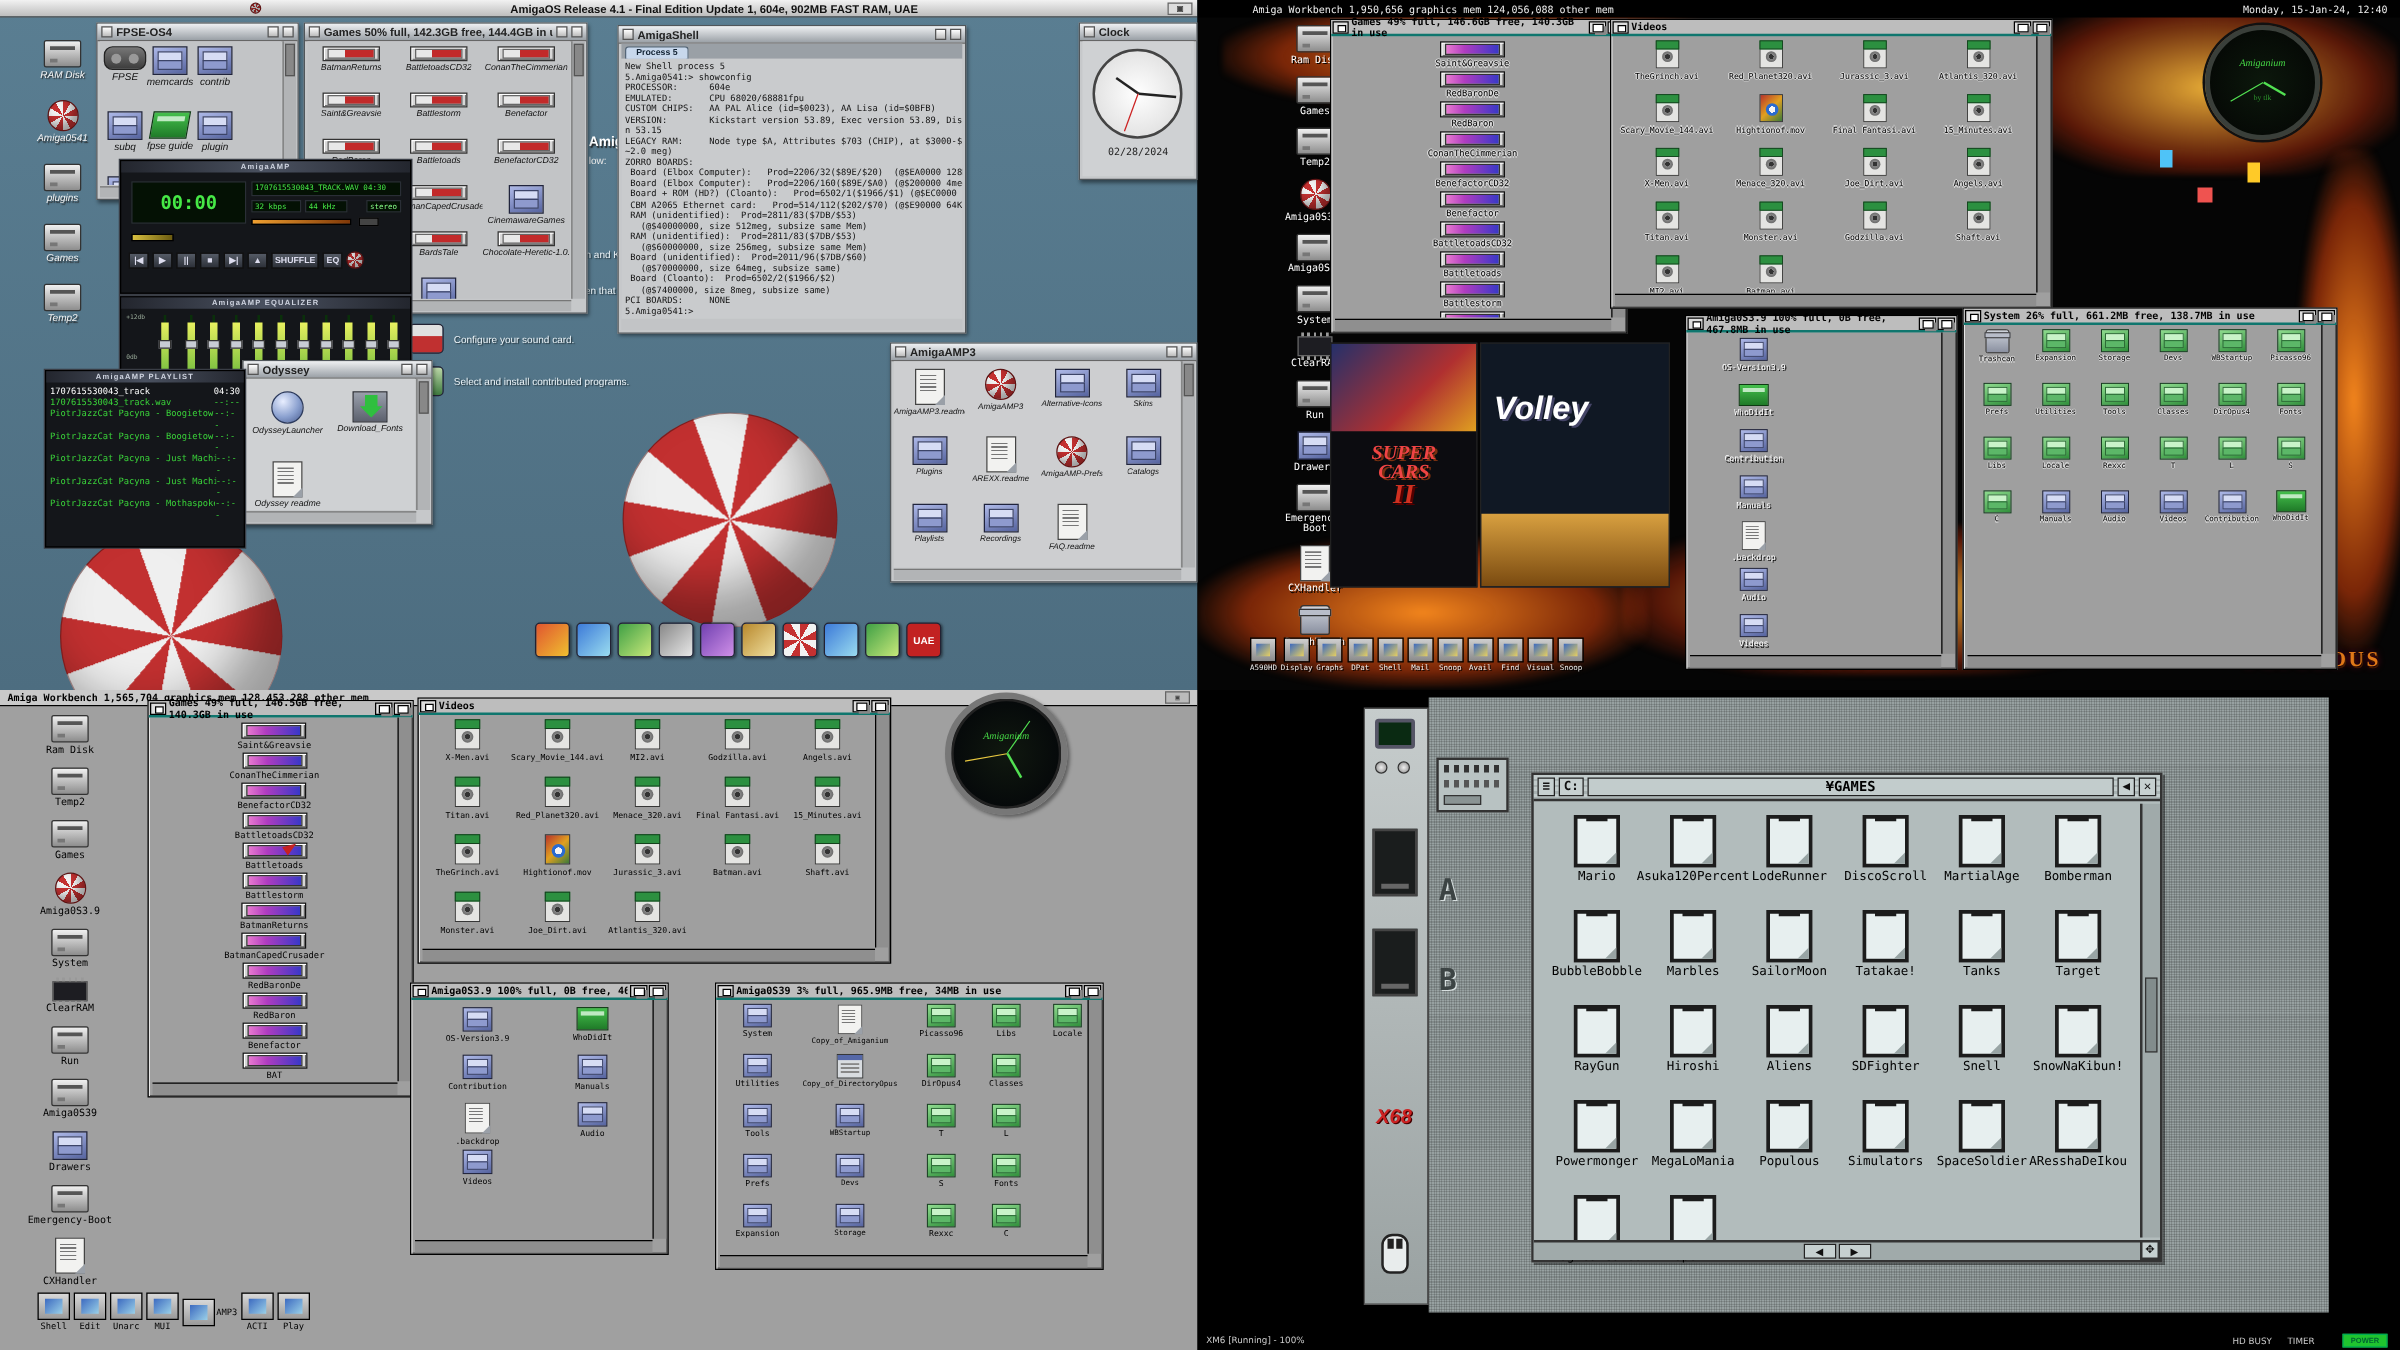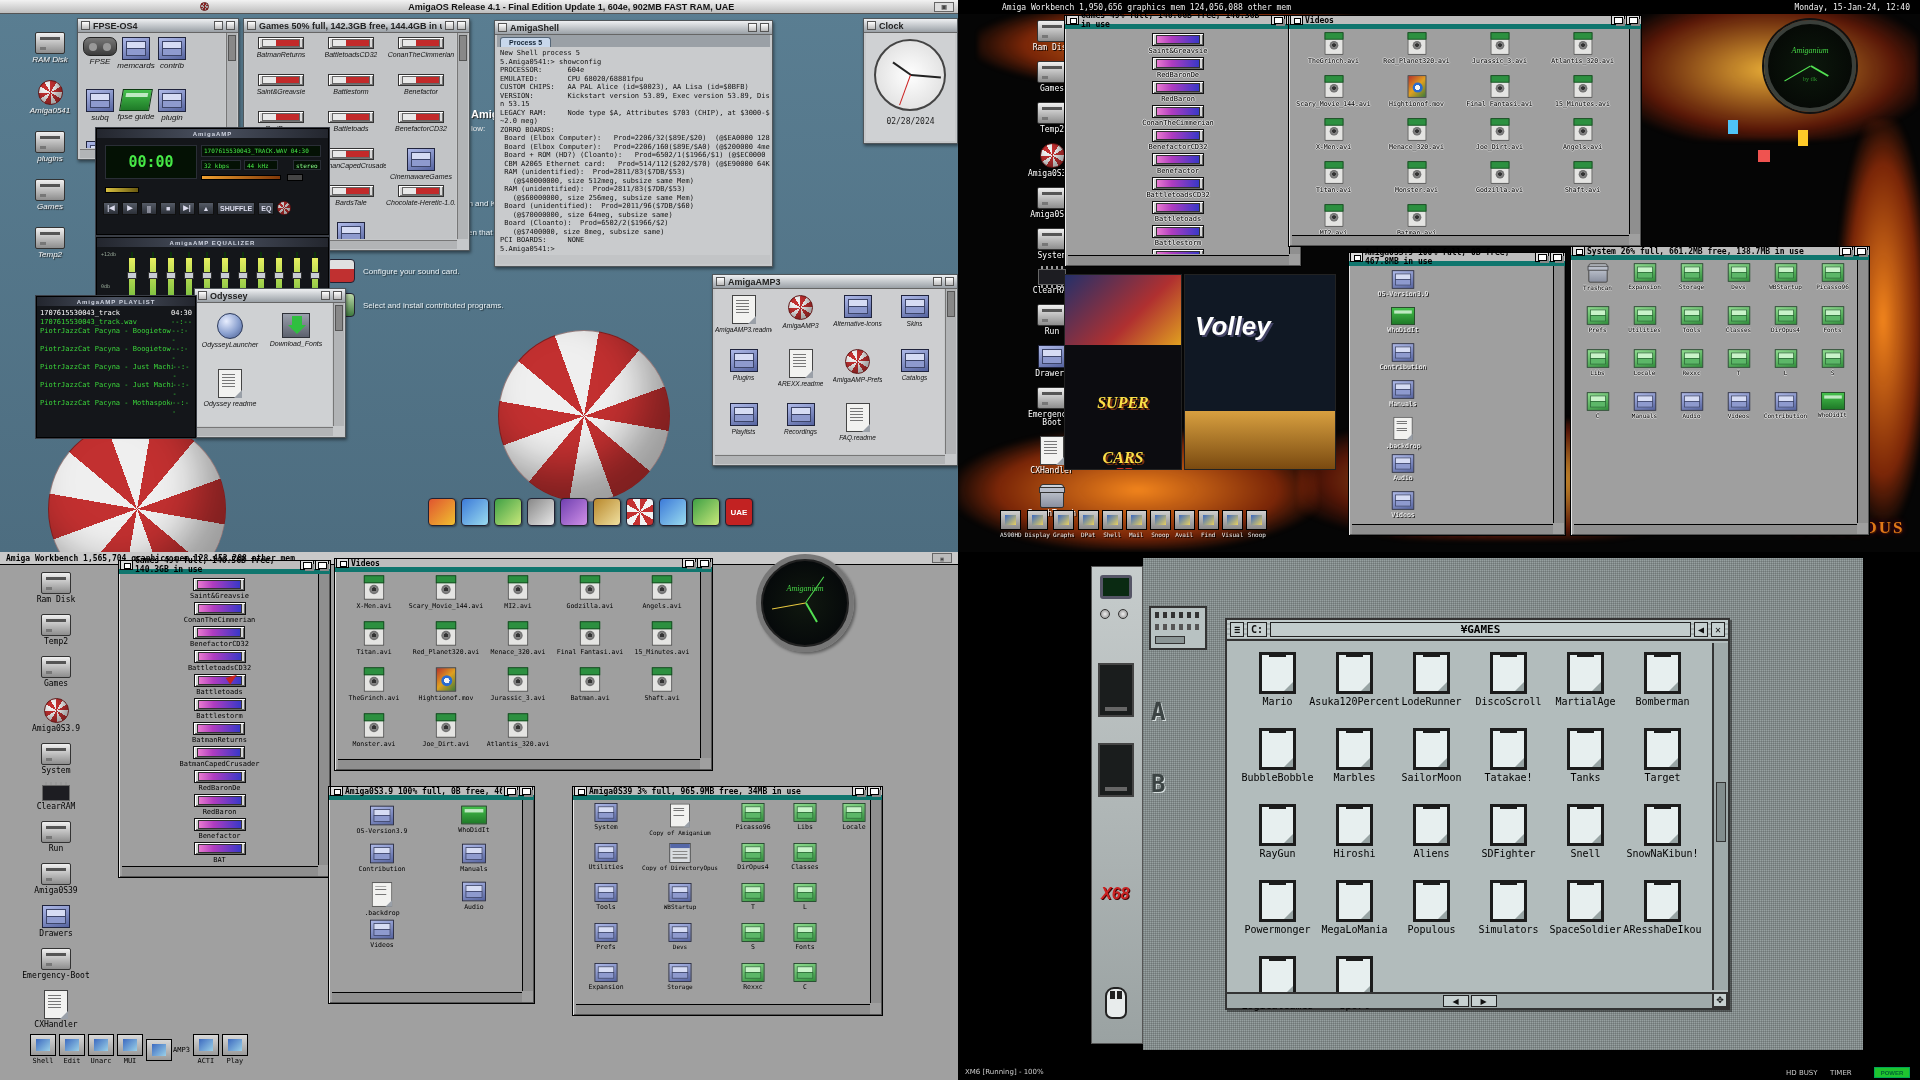--- a/index.html
+++ b/index.html
@@ -33,21 +33,21 @@
   .w4 .g{width:9px;height:9px;border:1px solid #555;background:linear-gradient(#fff,#bbb);flex:0 0 auto;}
   .w4 .t{white-space:nowrap;overflow:hidden;}
   .w4 .body{position:absolute;left:2px;right:13px;top:14px;bottom:11px;background:#c2c4c6;overflow:hidden;}
   .w4 .sbv{position:absolute;right:1px;top:14px;bottom:11px;width:11px;background:#b2b4b6;border-left:1px solid #777;}
   .w4 .sbh{position:absolute;left:2px;right:12px;bottom:1px;height:9px;background:#b2b4b6;border-top:1px solid #777;}
   .w4 .thumb{position:absolute;left:1px;top:2px;width:8px;height:26px;background:#888;border:1px solid #555;}
 
   
   .w3{position:absolute;background:#9f9f9f;border:1px solid #000;
       box-shadow:inset 1px 1px 0 #e6e6e6, inset -1px -1px 0 #555;z-index:3;}
-  .w3 .tb{height:13px;background:#bdbdbd;border-bottom:5px solid #0f766e;display:flex;align-items:center;
+  .w3 .tb{height:13px;background:#bdbdbd;border-bottom:2px solid #0f766e;display:flex;align-items:center;
           gap:2px;padding:0 1px;font:bold 8px "DejaVu Sans Mono",monospace;color:#000;}
   .w3 .gc{width:13px;height:10px;border:1px solid #000;background:#ddd;position:relative;flex:0 0 auto;}
   .w3 .gc::after{content:"";position:absolute;left:3px;top:2px;width:5px;height:4px;border:1px solid #000;background:#fff;}
   .w3 .gr{margin-left:auto;display:flex;gap:1px;}
   .w3 .gd{width:14px;height:10px;border:1px solid #000;background:#ddd;position:relative;}
   .w3 .gd::after{content:"";position:absolute;left:2px;top:1px;width:7px;height:5px;background:#fff;border:1px solid #000;box-shadow:2px 2px 0 #888;}
   .w3 .body{position:absolute;left:3px;right:13px;top:13px;bottom:12px;overflow:hidden;}
   .w3 .sbv{position:absolute;right:1px;top:13px;bottom:12px;width:11px;background:#8f8f8f;border-left:1px solid #000;}
   .w3 .sbh{position:absolute;left:3px;right:12px;bottom:1px;height:10px;background:#8f8f8f;border-top:1px solid #000;}
 
@@ -172,21 +172,21 @@
   .dockic{width:28px;height:28px;border-radius:4px;border:1px solid #223;box-shadow:1px 1px 2px rgba(0,0,0,.4);
        display:flex;align-items:center;justify-content:center;color:#fff;font:bold 8px "Liberation Sans",sans-serif;}
 
   
   .blob{position:absolute;z-index:0;filter:blur(2px);}
   .fire1{background:radial-gradient(ellipse at center,rgba(255,140,30,.95),rgba(200,60,10,.6) 55%,transparent 75%);}
   .fire2{background:radial-gradient(ellipse at center,rgba(255,190,60,.9),rgba(160,40,10,.55) 60%,transparent 80%);}
   .gamebar-list{display:flex;flex-direction:column;align-items:center;gap:2px;padding-top:4px;}
   .gbcell{display:flex;flex-direction:column;align-items:center;gap:1px;position:relative;}
   .artbox{position:absolute;z-index:2;background:#0c0c10;border:1px solid #222;overflow:hidden;}
-  .scl1{font:italic bold 16px "Liberation Serif",serif;color:#fde047;text-shadow:2px 2px 0 #7a3010;line-height:15px;margin-top:40px;}
+  .scl1{font:italic bold 16px "Liberation Serif",serif;color:#ef4444;text-shadow:2px 2px 0 #7a3010;line-height:15px;}
   .scl2{font:italic bold 22px "Liberation Serif",serif;color:#d03020;text-shadow:2px 2px 0 #500;line-height:20px;}
   .vbl{font:italic bold 26px "Liberation Sans",sans-serif;color:#fff;text-shadow:2px 2px 0 #446;}
   .poptx{position:absolute;z-index:2;font:bold 17px "Liberation Serif",serif;color:#e07818;
        text-shadow:1px 1px 0 #401800,0 0 6px #802;letter-spacing:2px;white-space:nowrap;}
   .aclock{position:absolute;border-radius:50%;background:radial-gradient(#0c180c,#060a06 70%);
        border:4px solid #3a3f3a;box-shadow:0 0 0 2px #111;z-index:3;}
   .aclock .cn{position:absolute;left:0;right:0;top:26%;text-align:center;font:italic 8px "Liberation Serif",serif;color:#46d846;}
   .aclock .cb{position:absolute;left:0;right:0;top:62%;text-align:center;font:6px "Liberation Serif",serif;color:#2f9a2f;}
   .hand{position:absolute;left:50%;bottom:50%;transform-origin:50% 100%;background:#52e052;}
   .q2slot{width:21px;height:20px;background:linear-gradient(#cfcfcf,#8a8a8a);border:1px solid #000;
@@ -670,21 +670,21 @@
           </div>
 
           <div class="plrow">
             <span style="overflow:hidden;white-space:nowrap;">PiotrJazzCat Pacyna - Mothaspoken</span>
             <span>--:--</span>
           </div>
 
       </div>
     </div>
 
-    <div class="w4" style="left:194px;top:288px;width:152px;height:150px;z-index:4;">
+    <div class="w4" style="left:194px;top:288px;width:152px;height:132px;z-index:4;">
       <div class="tb">
         <span class="g"></span>
         <span class="t">Odyssey</span>
         <span class="g" style="margin-left:auto;"></span>
         <span class="g"></span>
       </div>
       <div class="body" style="display:flex;flex-wrap:wrap;align-content:flex-start;padding-top:10px;background:#cfd1d3;">
 
           <div class="cell" style="width:66px;height:56px;">
             <div class="fic t-sphere"></div>

